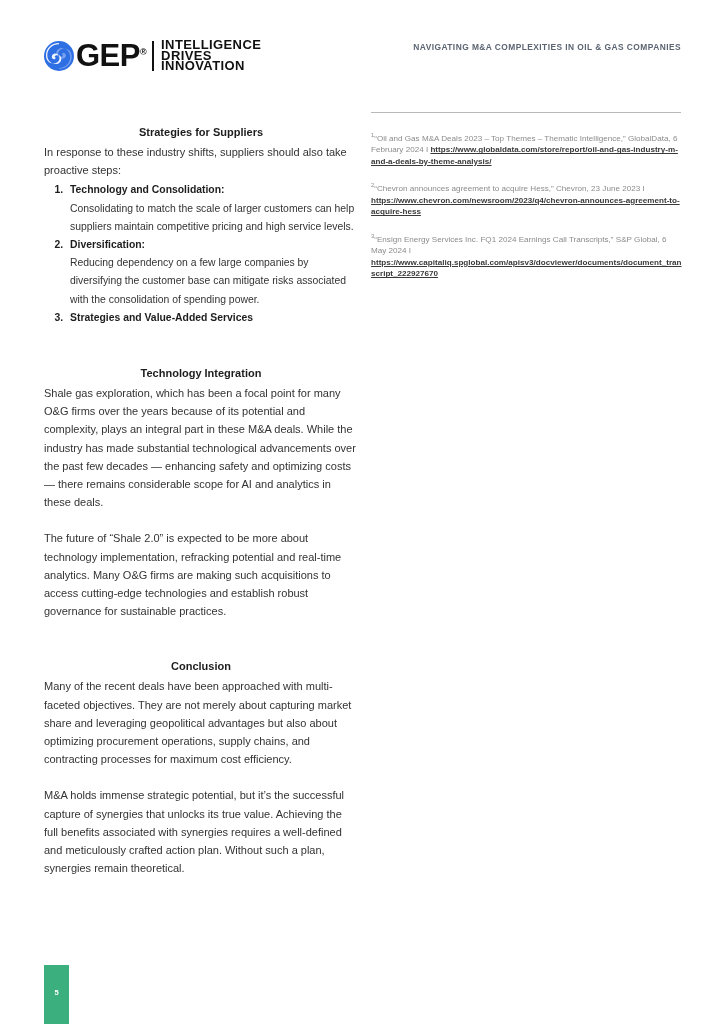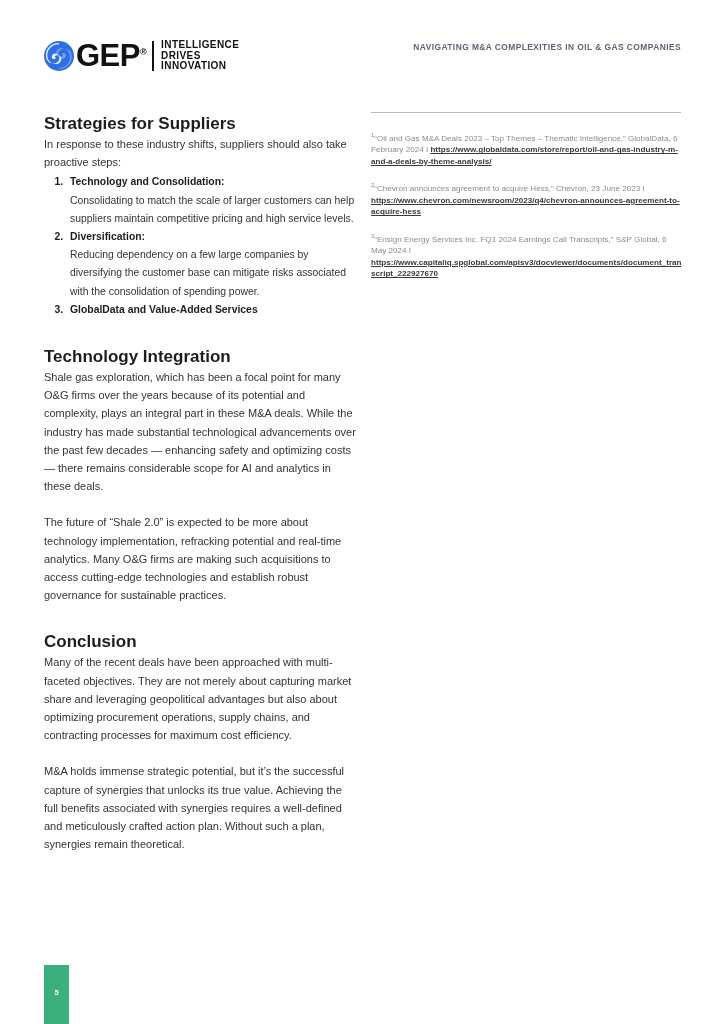--- a/index.html
+++ b/index.html
@@ -56,21 +56,21 @@
     line-height: 1;
   }
   #logo-divider {
     width: 2px;
     height: 30px;
     background: #111111;
     margin: 0 7px 0 6px;
     flex: none;
   }
   #logo-tagline {
-    font-size: 10px;
+    font-size: 13px;
     font-weight: bold;
     line-height: 10.6px;
     letter-spacing: 0.4px;
     color: #111111;
     text-transform: uppercase;
   }
   #header-title {
     position: absolute;
     right: 43px;
     top: 42px;
@@ -97,25 +97,26 @@
   }
   #right-column {
     position: absolute;
     left: 371px;
     top: 0;
     width: 311px;
   }
 
   
   .section-heading {
-    font-size: 17px;
+    font-size: 11px;
     font-weight: bold;
     color: #1d1d1d;
-    margin: 4px 0 3px 0;
+    margin: 12px 0 3px 0;
     line-height: 16px;
+    text-align: center;
   }
   .body-text {
     font-size: 11px;
     line-height: 18.2px;
     color: #333333;
     margin: 0;
   }
   .para-gap {
     height: 18px;
   }
@@ -229,21 +230,21 @@
       <ol class="numbered-list">
         <li>
           <span class="list-title">Technology and Consolidation:</span>
           <span class="list-body">Consolidating to match the scale of larger customers can help suppliers maintain competitive pricing and high service levels.</span>
         </li>
         <li>
           <span class="list-title">Diversification:</span>
           <span class="list-body">Reducing dependency on a few large companies by diversifying the customer base can mitigate risks associated with the consolidation of spending power.</span>
         </li>
         <li>
-          <span class="list-title">GlobalData and Value-Added Services</span>
+          <span class="list-title">Strategies and Value-Added Services</span>
         </li>
       </ol>
     </div>
 
     <div class="section-gap"></div>
 
     <div>
       <h2 class="section-heading">Technology Integration</h2>
       <p class="body-text">Shale gas exploration, which has been a focal point for many O&amp;G firms over the years because of its potential and complexity, plays an integral part in these M&amp;A deals. While the industry has made substantial technological advancements over the past few decades — enhancing safety and optimizing costs — there remains considerable scope for AI and analytics in these deals.</p>
       <div class="para-gap"></div>

